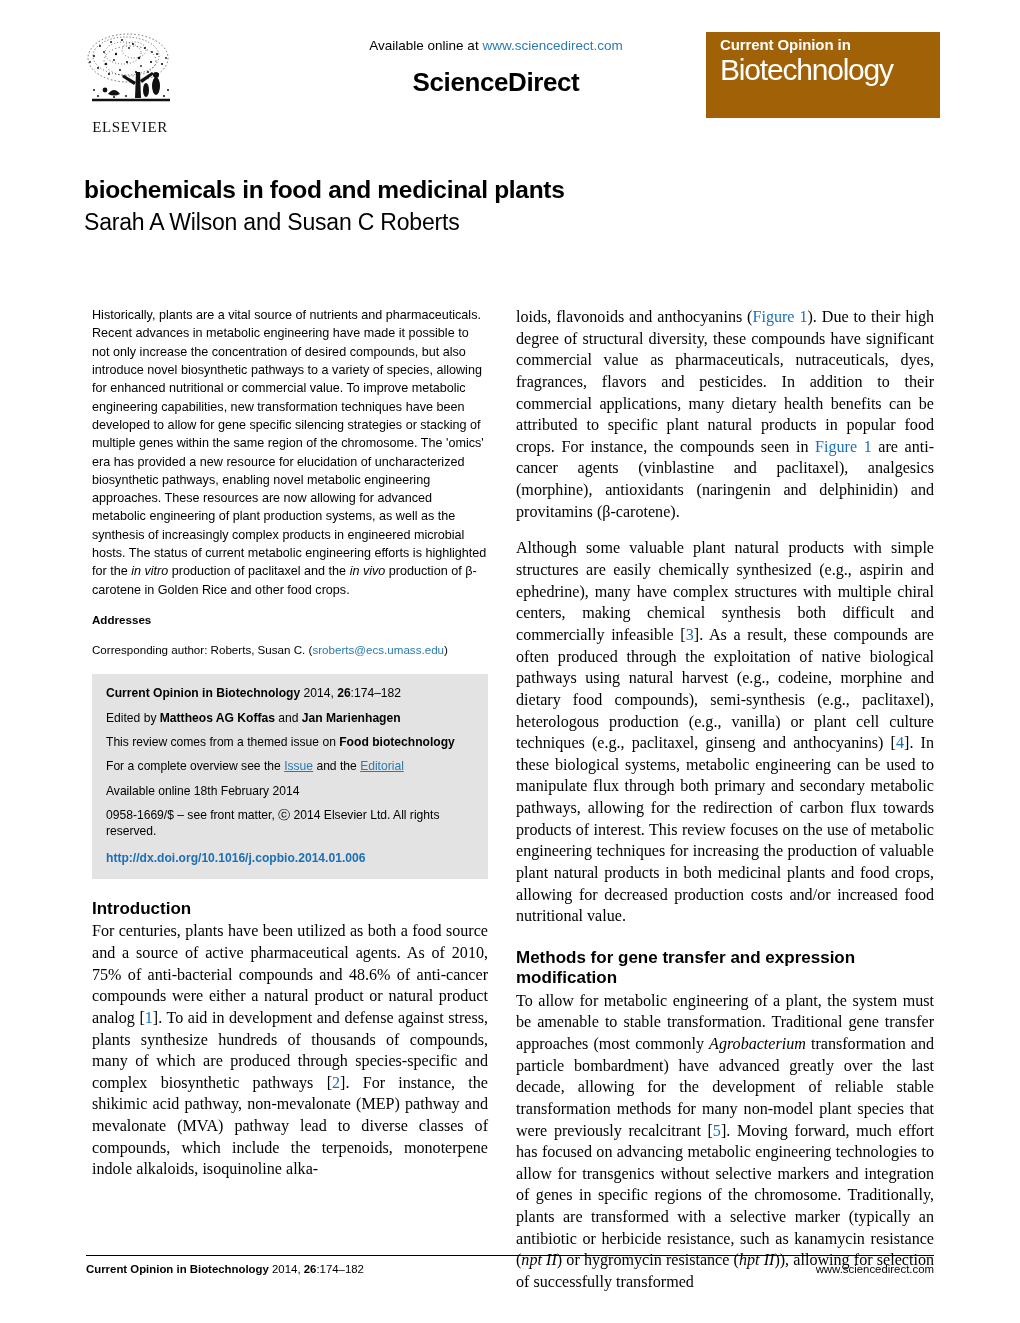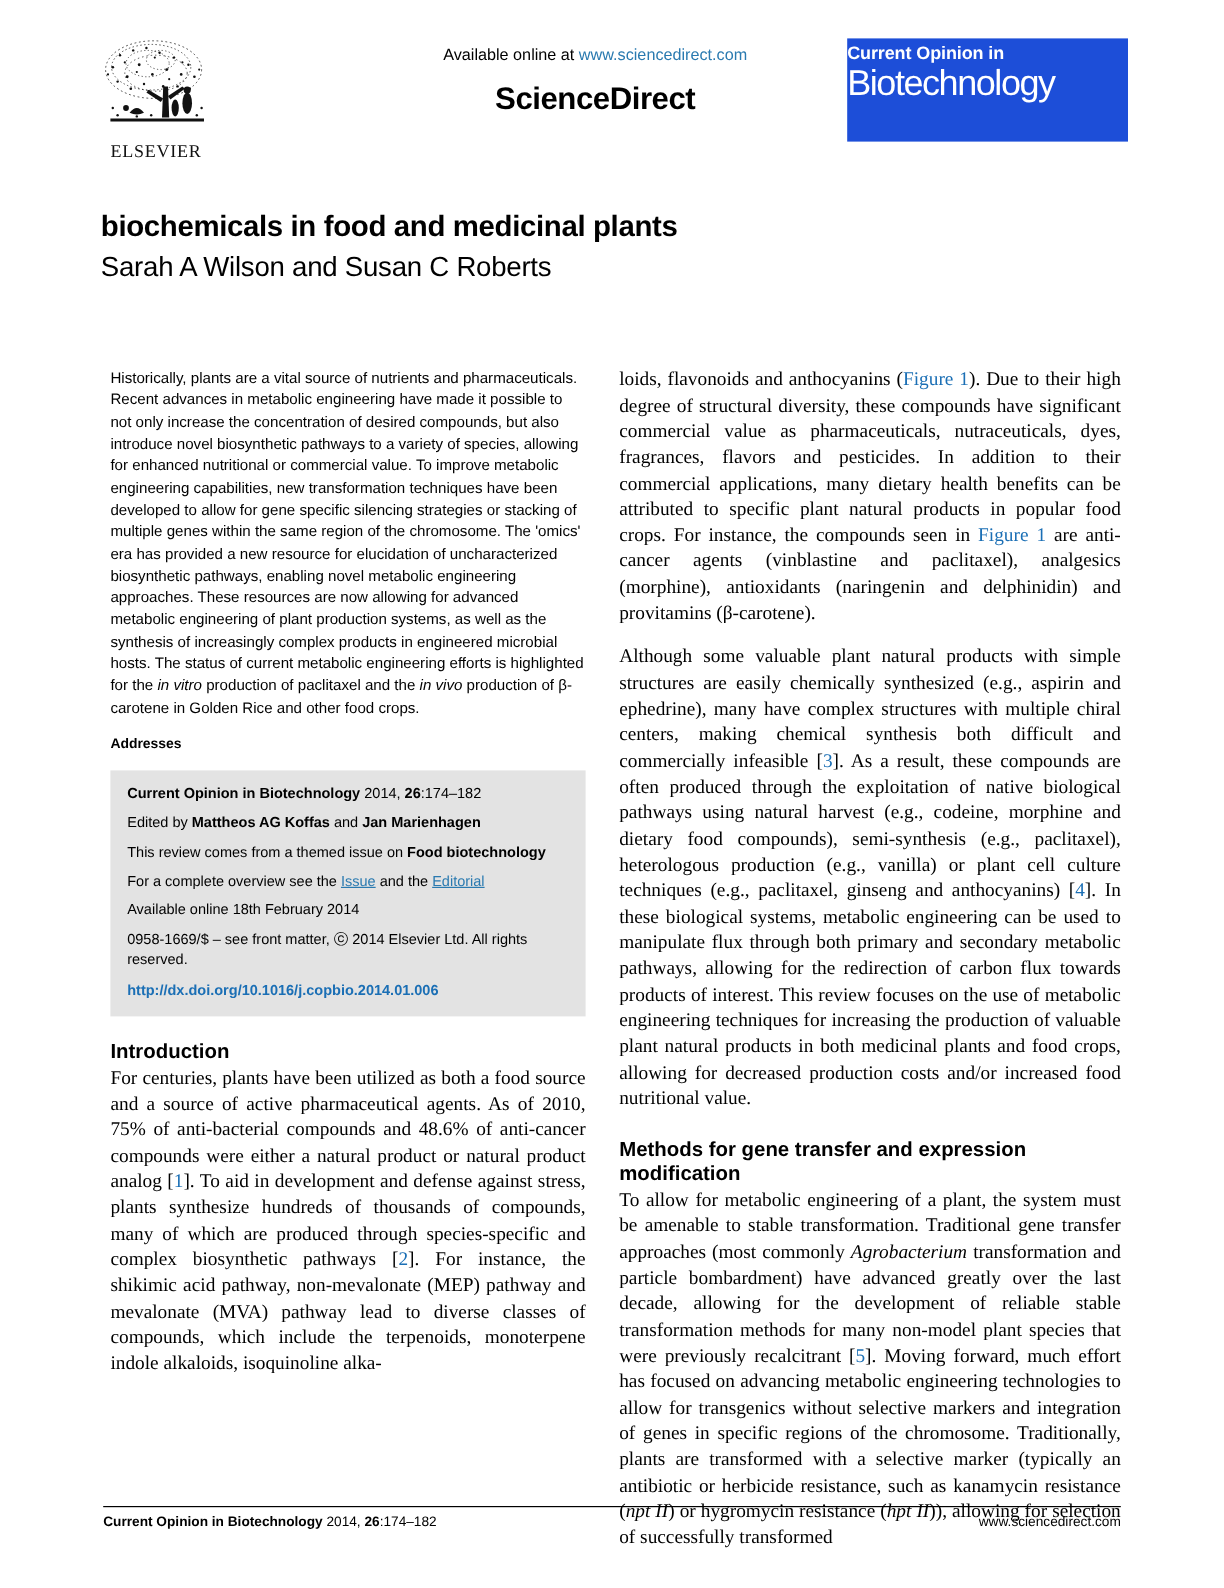--- a/index.html
+++ b/index.html
@@ -63,22 +63,22 @@
     font-weight: bold;
     font-size: 26px;
     letter-spacing: -0.4px;
     margin-top: 14px;
     color: #000;
   }
   .coib-logo {
     position: absolute;
     left: 628px; top: 6px;
     width: 234px; height: 86px;
-    background: #1d4ed8;
-    padding: 5px 8px 4px 0;
+    background: #a16207;
+    padding: 5px 8px 4px 14px;
     box-sizing: border-box;
   }
   .coib-top {
     font-family: "Liberation Sans", sans-serif;
     font-weight: bold;
     font-size: 15px;
     color: #ffffff;
     line-height: 1.05;
     letter-spacing: -0.1px;
   }
@@ -319,20 +319,21 @@
     </h1>
     <p class="doc-authors">Sarah A Wilson and Susan C Roberts</p>
   </div>
 
   <div class="col-left">
 
     <p class="abstract"><span>Historically, plants are a vital source of nutrients and pharmaceuticals. Recent advances in metabolic engineering have made it possible to not only increase the concentration of desired compounds, but also introduce novel biosynthetic pathways to a variety of species, allowing for enhanced nutritional or commercial value. To improve metabolic engineering capabilities, new transformation techniques have been developed to allow for gene specific silencing strategies or stacking of multiple genes within the same region of the chromosome. The 'omics' era has provided a new resource for elucidation of uncharacterized biosynthetic pathways, enabling novel metabolic engineering approaches. These resources are now allowing for advanced metabolic engineering of plant production systems, as well as the synthesis of increasingly complex products in engineered microbial hosts. The status of current metabolic engineering efforts is highlighted for the </span><i>in vitro</i><span> production of paclitaxel and the </span><i>in vivo</i><span> production of β-carotene in Golden Rice and other food crops.</span></p>
 
     <p class="addr-head">Addresses</p>
 
+    <p class="corr"><span>Corresponding author: Roberts, Susan C. (</span><a href="#">sroberts@ecs.umass.edu</a><span>)</span></p>
 
     <div class="infobox">
       <p><b>Current Opinion in Biotechnology</b><span> 2014, </span><b>26</b><span>:174–182</span></p>
 
       <p><span>Edited by </span><b>Mattheos AG Koffas</b><span> and </span><b>Jan Marienhagen</b></p>
 
       <p><span>This review comes from a themed issue on </span><b>Food biotechnology</b></p>
 
       <p><span>For a complete overview see the </span><a class="ilink" href="#">Issue</a><span> and the </span><a class="ilink" href="#">Editorial</a></p>
 

